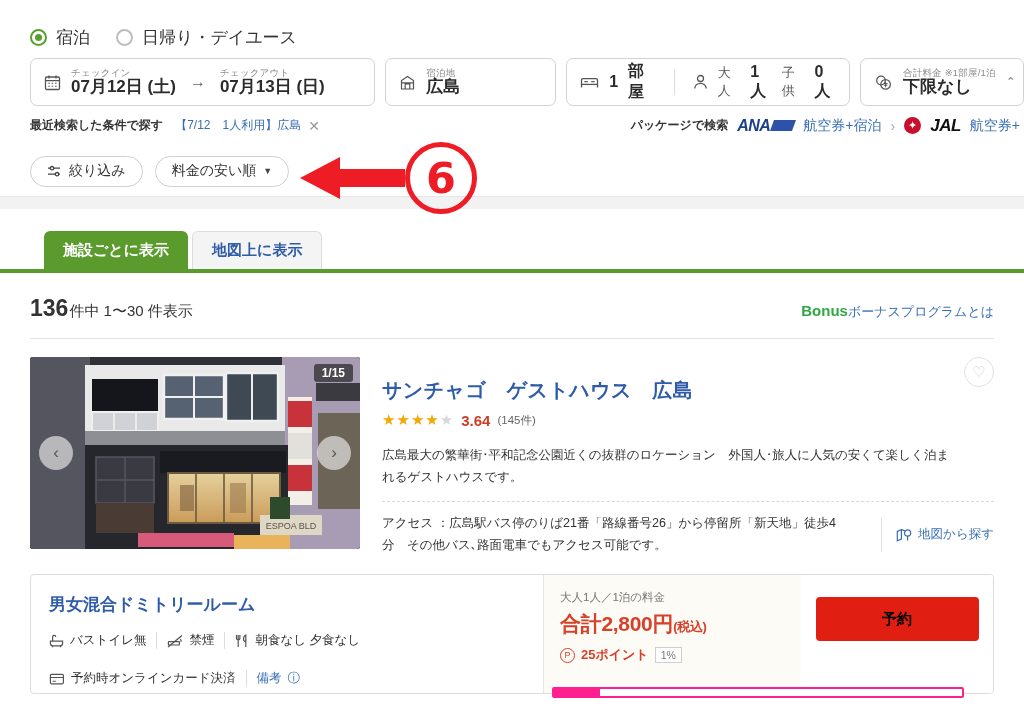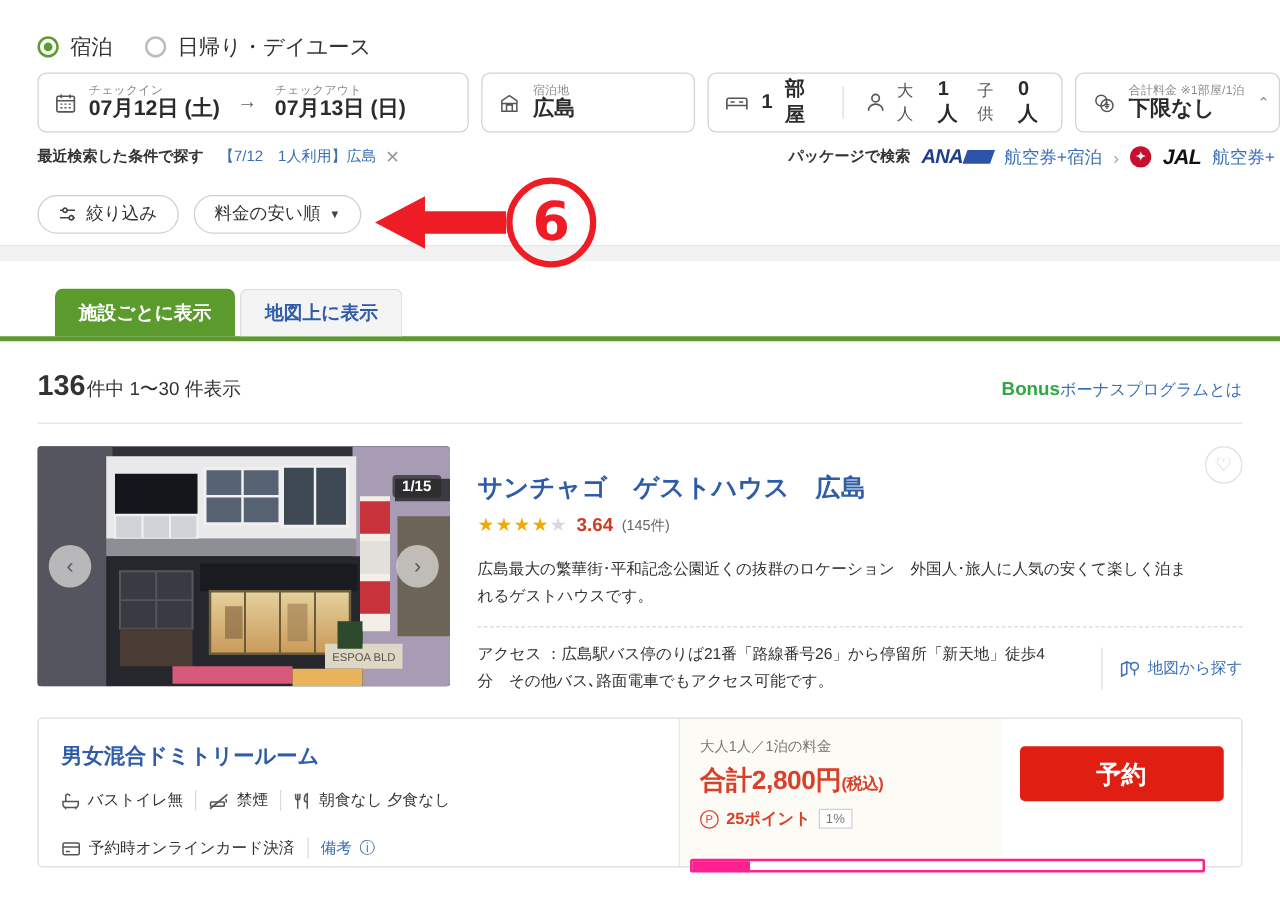--- a/index.html
+++ b/index.html
@@ -117,21 +117,21 @@
   .hr-light { height:1px; background:#e3e3e3; margin:16px 30px 0 30px; }
 
   
   .card { padding:18px 30px 0 30px; display:flex; gap:22px; }
   .photo {
     position:relative; width:330px; height:192px; flex:none;
     border-radius:3px; overflow:hidden;
     background:linear-gradient(#6d6f7c,#3c3d47);
   }
   .ph-counter {
-    position:absolute; right:7px; top:23px; z-index:5;
+    position:absolute; right:7px; top:7px; z-index:5;
     background:rgba(40,40,40,.72); color:#fff;
     font-size:12px; font-weight:bold; padding:2px 8px; border-radius:3px;
   }
   .ph-nav {
     position:absolute; top:50%; transform:translateY(-50%); z-index:5;
     width:34px; height:34px; border-radius:50%;
     background:rgba(235,235,235,.66); color:#555;
     display:flex; align-items:center; justify-content:center; font-size:17px;
   }
   .ph-prev { left:9px; } .ph-next { right:9px; }
@@ -180,22 +180,22 @@
   .price-tax { font-size:13px; }
   .pt-row { display:flex; align-items:center; gap:6px; margin-top:8px; }
   .pt-circle { width:15px; height:15px; border-radius:50%; border:1.5px solid #d8402a;
                color:#d8402a; font-size:9px; display:flex; align-items:center; justify-content:center; }
   .pt-text { font-size:13px; font-weight:bold; color:#d8402a; }
   .pt-pct { font-size:10.5px; color:#777; border:1px solid #cfcfcf; padding:1px 5px; background:#fff; }
 
   .room-btn { width:192px; flex:none; display:flex; align-items:flex-start;
               justify-content:center; padding-top:22px; background:#fff; }
   .reserve {
-    width:163px; height:44px; border-radius:4px; background:#e01f12; color:#ffffff;
-    font-size:20px; font-weight:bold; display:flex; align-items:center; justify-content:center;
+    width:163px; height:44px; border-radius:4px; background:#e01f12; color:#000000;
+    font-size:15px; font-weight:bold; display:flex; align-items:center; justify-content:center;
     border:none;
   }
   .pinkbar {
     position:absolute; left:552px; bottom:24px; width:412px; height:11px;
     border:2px solid #ff1f8e; border-radius:2px; background:#fff;
   }
   .pinkbar::before { content:""; position:absolute; left:0; top:0; width:46px; height:100%; background:#ff1f8e; }
 </style>
 </head>
 <body>

